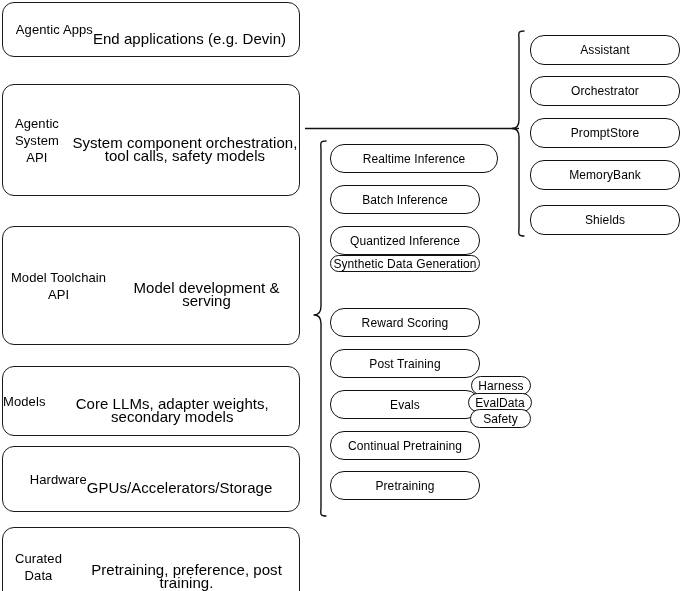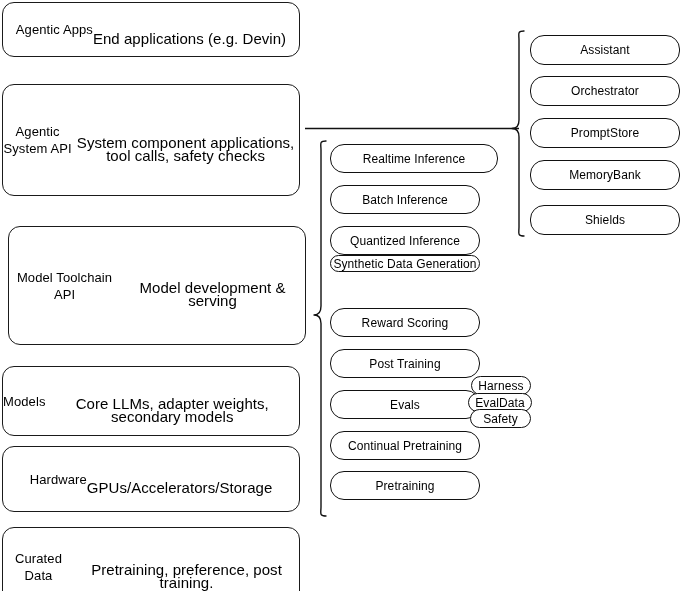--- a/index.html
+++ b/index.html
@@ -124,24 +124,24 @@
              C 321 513, 319 516, 326 516"></path>
   </svg>
 
   <div class="stack-box" style="left:2px; top:2px; width:298px; height:55px;">
     <div class="stack-title">Agentic Apps</div>
     <div class="stack-sub">End applications (e.g. Devin)</div>
   </div>
 
   <div class="stack-box" style="left:2px; top:84px; width:298px; height:112px;">
     <div class="stack-title">Agentic System API</div>
-    <div class="stack-sub">System component applications, tool calls, safety checks</div>
+    <div class="stack-sub">System component orchestration, tool calls, safety models</div>
   </div>
 
-  <div class="stack-box" style="left:8px; top:226px; width:298px; height:119px;">
+  <div class="stack-box" style="left:2px; top:226px; width:298px; height:119px;">
     <div class="stack-title">Model Toolchain API</div>
     <div class="stack-sub">Model development &amp; serving</div>
   </div>
 
   <div class="stack-box" style="left:2px; top:366px; width:298px; height:70px;">
     <div class="stack-title">Models</div>
     <div class="stack-sub">Core LLMs, adapter weights, secondary models</div>
   </div>
 
   <div class="stack-box" style="left:2px; top:446px; width:298px; height:66px;text-align:right;">

